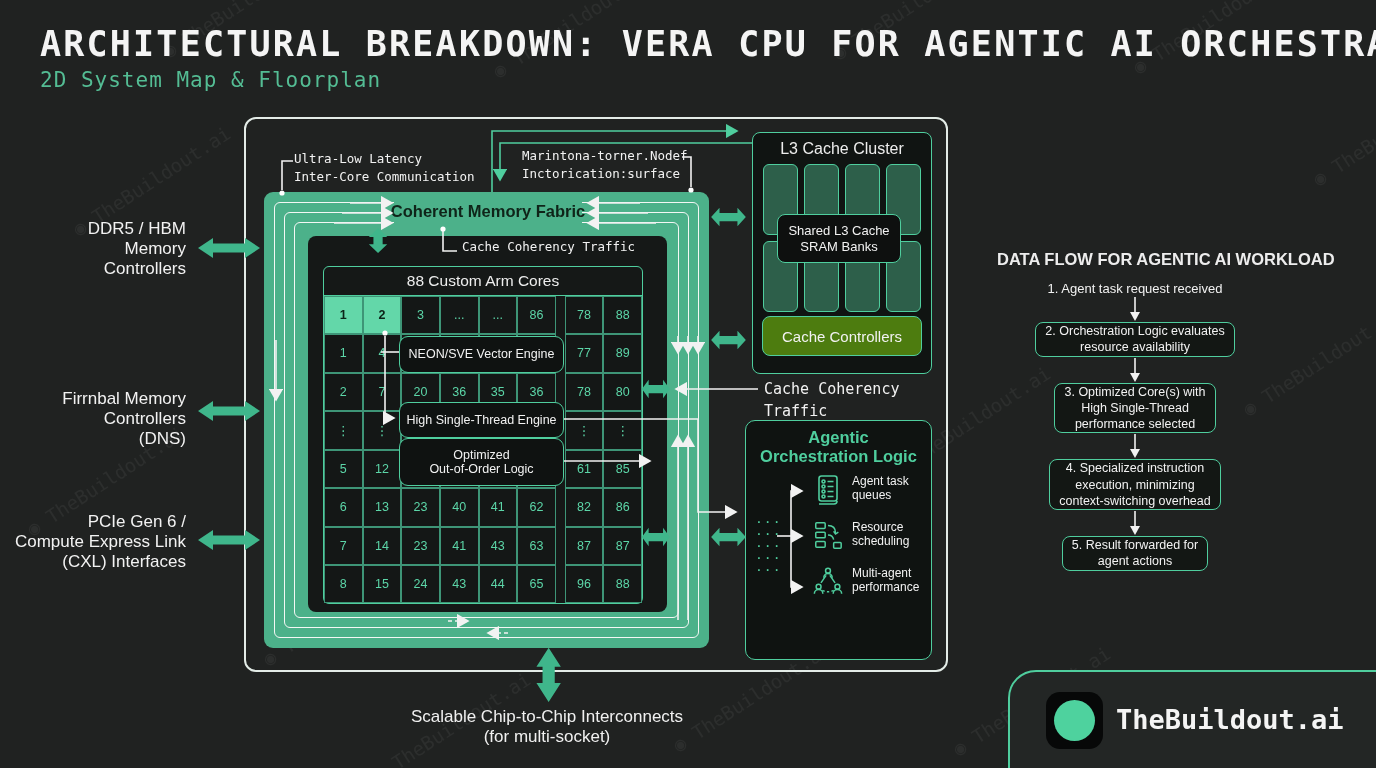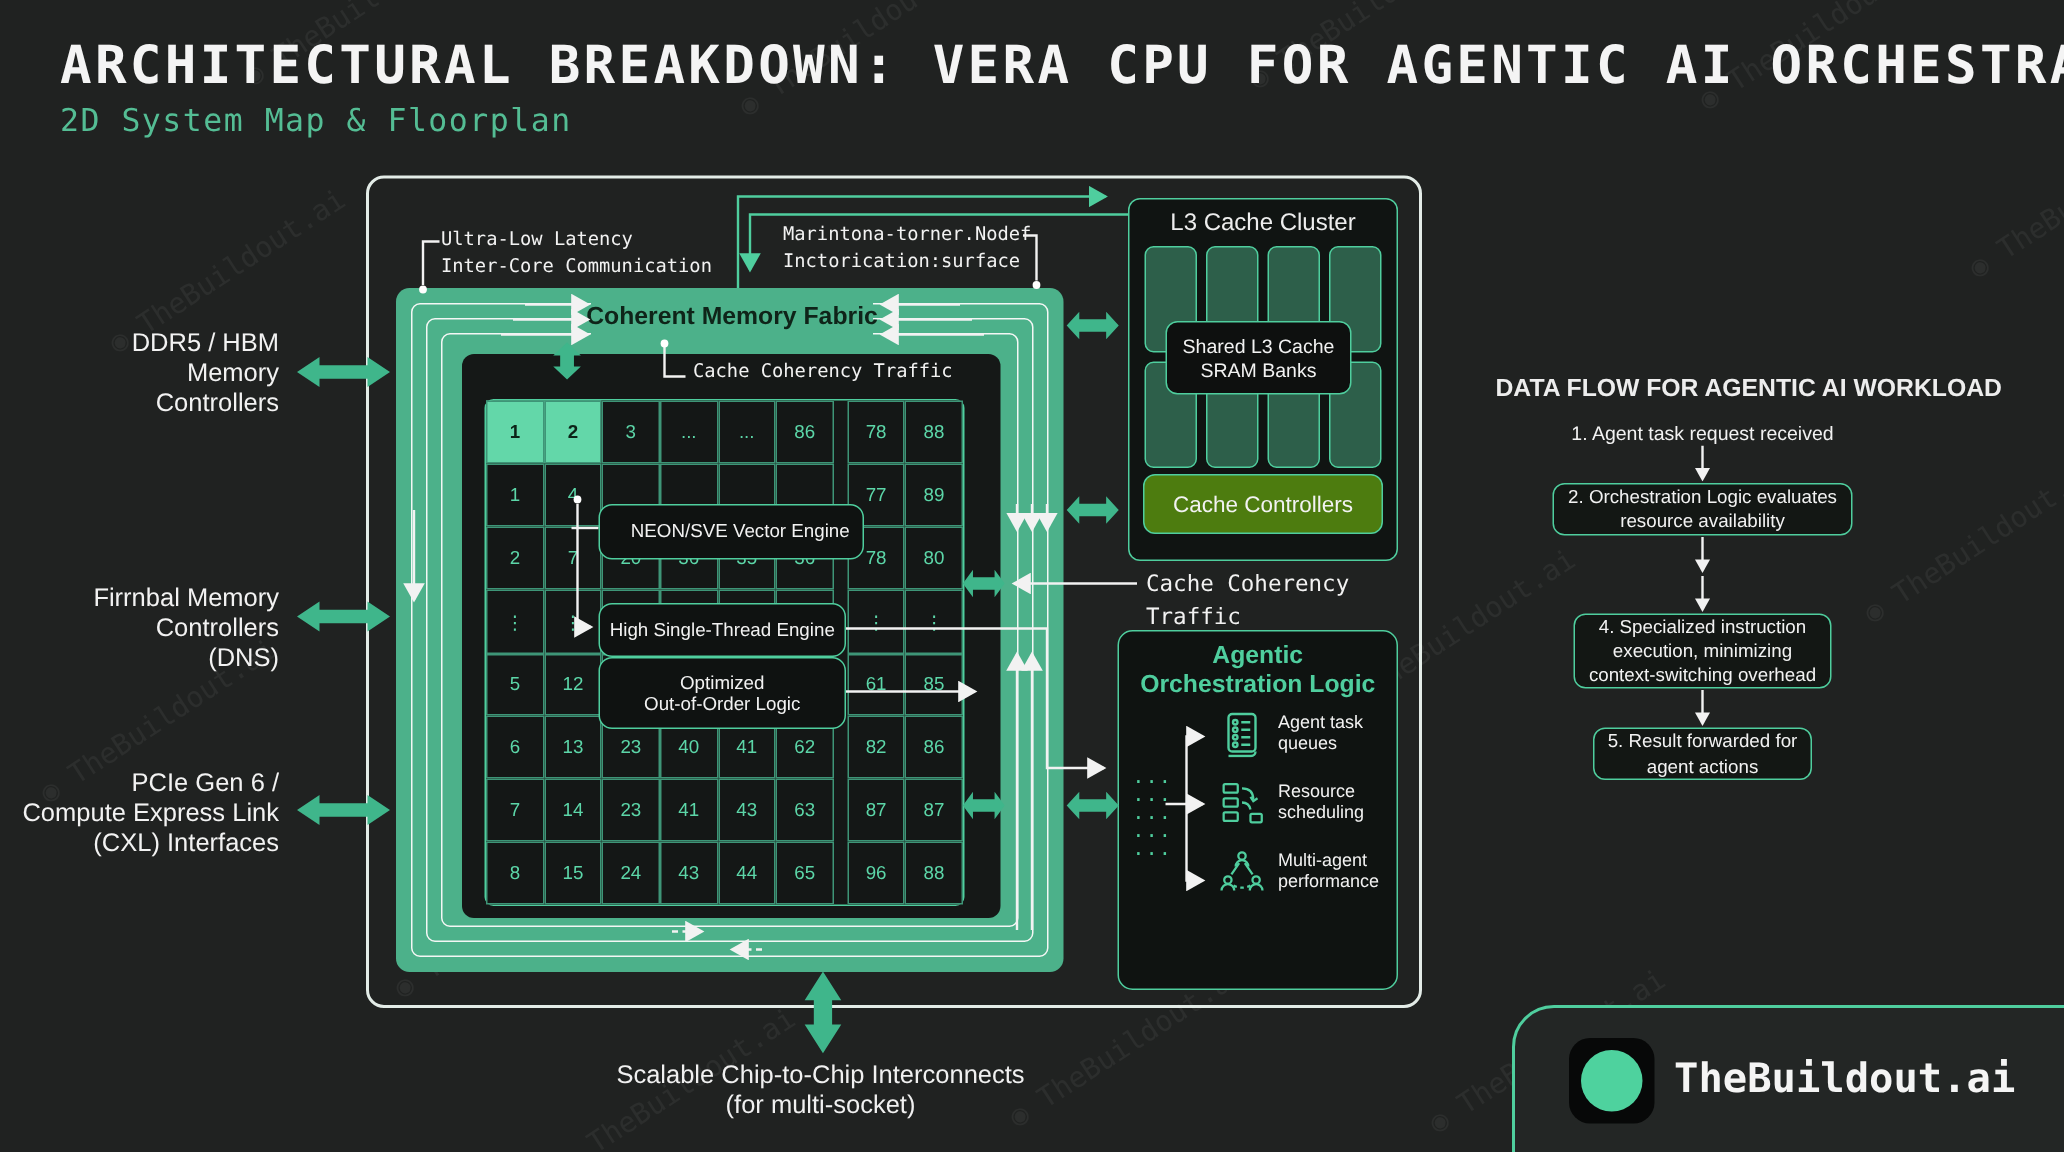--- a/index.html
+++ b/index.html
@@ -56,21 +56,21 @@
                     font-size:15.5px;color:#ededed;border-bottom:1px solid var(--accent);}
   .core-grid-cells{flex:1;display:grid;grid-template-columns:repeat(6,1fr) 9px repeat(2,1fr);}
   .core-cell{border:1px solid #3e9577;display:flex;align-items:center;justify-content:center;
              font-size:12.5px;color:#5cd6a8;background:#141716;}
   .core-cell.hl{background:var(--highlight);color:#0c2418;font-weight:bold;}
   .core-cell.spacer{border:none;background:transparent;}
 
   .callout{position:absolute;background:#0f1211;border:1.5px solid var(--accent);
            border-radius:9px;color:#f2f2f2;font-size:12.5px;line-height:1.15;z-index:8;
            display:flex;align-items:center;justify-content:center;text-align:center;}
-  .callout-vector{left:399px;top:336px;width:163px;height:35px;padding-left:12px;}
+  .callout-vector{left:399px;top:336px;width:163px;height:35px;}
   .callout-thread{left:399px;top:402px;width:163px;height:34px;}
   .callout-ooo{left:399px;top:438px;width:163px;height:46px;}
 
   
   .l3{left:752px;top:132px;width:178px;height:240px;background:var(--panel);
       border:1.5px solid var(--accent);border-radius:8px;z-index:4;}
   .l3-title{margin-top:7px;text-align:center;font-size:16px;color:#ededed;}
   .l3-banks{position:absolute;left:10px;top:31px;width:158px;height:148px;
             display:grid;grid-template-columns:repeat(4,1fr);grid-template-rows:1fr 1fr;gap:6px;}
   .bank{background:var(--bank);border:1.2px solid var(--accent);border-radius:6px;}
@@ -161,20 +161,21 @@
 
 <div class="abs mono-label pre ultra-low">Ultra-Low Latency
 Inter-Core Communication</div>
 <div class="abs mono-label pre routing">Marintona-torner.Nodef
 Inctorication:surface</div>
 <div class="abs mono-label traffic-inner">Cache Coherency Traffic</div>
 <div class="abs mono-label pre traffic-outer">Cache Coherency
 Traffic</div>
 
 <div class="abs core-grid">
+  <div class="core-grid-header">88 Custom Arm Cores</div>
   <div class="core-grid-cells" id="core-cells">
       <div class="core-cell hl">1</div>
       <div class="core-cell hl">2</div>
       <div class="core-cell">3</div>
       <div class="core-cell">...</div>
       <div class="core-cell">...</div>
       <div class="core-cell">86</div>
       <div class="core-cell spacer"></div>
       <div class="core-cell">78</div>
       <div class="core-cell">88</div>
@@ -326,20 +327,23 @@
       </svg>
     </div>
     <div class="df-box pre">2. Orchestration Logic evaluates
 resource availability</div>
     <div class="df-arrow">
       <svg width="12" height="24" viewBox="0 0 12 24">
         <line x1="6" y1="0" x2="6" y2="16" stroke="#f2f2f2" stroke-width="1.6"></line>
         <path d="M1,15 L6,24 L11,15 Z" fill="#f2f2f2"></path>
       </svg>
     </div>
+    <div class="df-box pre">3. Optimized Core(s) with
+High Single-Thread
+performance selected</div>
     <div class="df-arrow">
       <svg width="12" height="24" viewBox="0 0 12 24">
         <line x1="6" y1="0" x2="6" y2="16" stroke="#f2f2f2" stroke-width="1.6"></line>
         <path d="M1,15 L6,24 L11,15 Z" fill="#f2f2f2"></path>
       </svg>
     </div>
     <div class="df-box pre">4. Specialized instruction
 execution, minimizing
 context-switching overhead</div>
     <div class="df-arrow">

